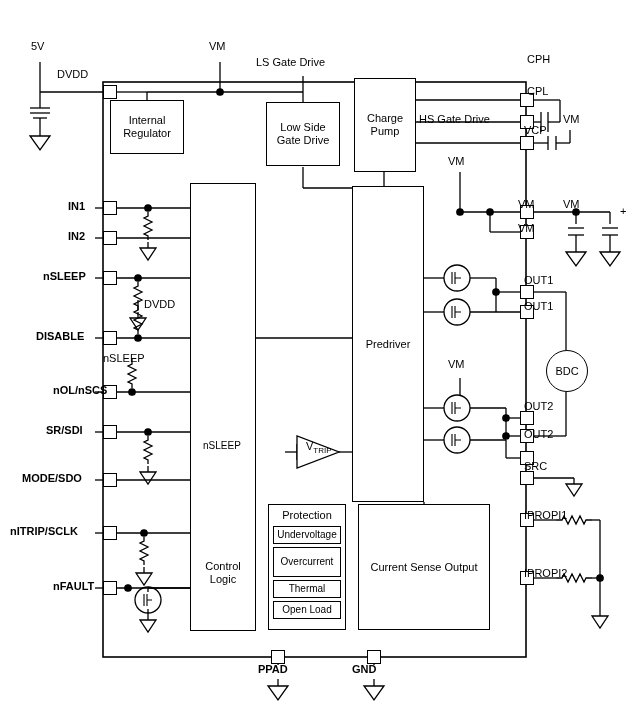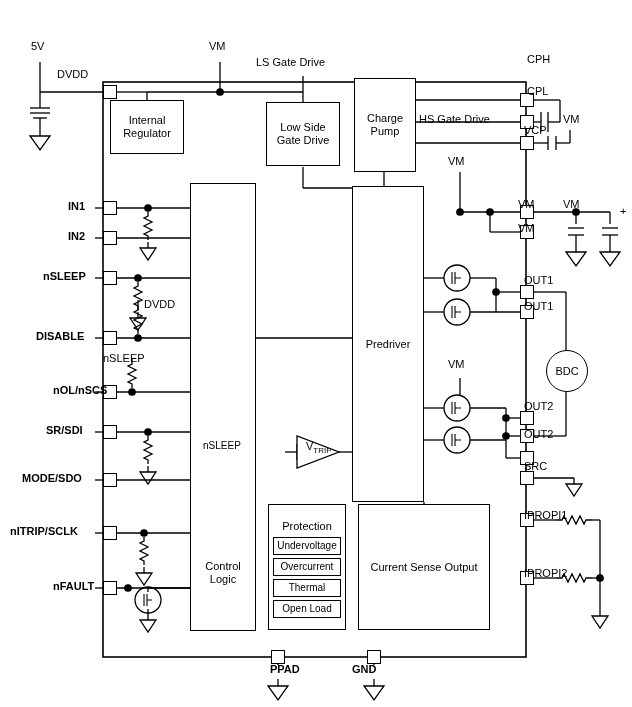--- a/index.html
+++ b/index.html
@@ -252,24 +252,24 @@
 
 <div class="blk" style="left:190px;top:183px;width:66px;height:448px;">
   <span style="position:absolute;top:376px;white-space:pre-line">Control
 Logic</span>
 </div>
 
 <div class="blk" style="left:352px;top:186px;width:72px;height:316px;">
   <span>Predriver</span>
 </div>
 
-<div class="blk" style="left:268px;top:504px;width:78px;height:126px;flex-direction:column;justify-content:center;padding-top:4px;">
+<div class="blk" style="left:268px;top:504px;width:78px;height:126px;flex-direction:column;justify-content:flex-start;padding-top:4px;">
   <div style="font-size:11px;margin-bottom:4px;">Protection</div>
   <div class="sub" style="position:relative;left:0;top:0;width:68px;height:18px;margin-bottom:3px;">Undervoltage</div>
-  <div class="sub" style="position:relative;left:0;top:0;width:68px;height:18px;margin-bottom:3px;">Overcurrent</div>
+  <div class="sub" style="position:relative;left:0;top:0;width:68px;height:30px;margin-bottom:3px;">Overcurrent</div>
   <div class="sub" style="position:relative;left:0;top:0;width:68px;height:18px;margin-bottom:3px;">Thermal</div>
   <div class="sub" style="position:relative;left:0;top:0;width:68px;height:18px;">Open Load</div>
 </div>
 
 <div class="blk" style="left:358px;top:504px;width:132px;height:126px;text-align:center;">
   <span>Current Sense Output</span>
 </div>
 
 <div class="blk" style="left:546px;top:350px;width:42px;height:42px;border-radius:50%;">
   <span>BDC</span>
@@ -340,16 +340,16 @@
 <div class="lbl b" style="left:41px;top:580px;margin-left:12px;">nFAULT</div>
 
 <div class="lbl" style="left:144px;top:298px;">DVDD</div>
 <div class="lbl" style="left:103px;top:352px;">nSLEEP</div>
 <div class="lbl" style="left:203px;top:440px;font-size:10px;">nSLEEP</div>
 
 <div class="lbl vtrip" style="left:306px;top:440px;">
   <span>V</span><sub>TRIP</sub>
 </div>
 
-<div class="lbl b" style="left:270px;top:663px;">PPAD</div>
+<div class="lbl b" style="left:258px;top:663px;">PPAD</div>
 <div class="lbl b" style="left:352px;top:663px;">GND</div>
 
 </div>
 
 </body></html>

